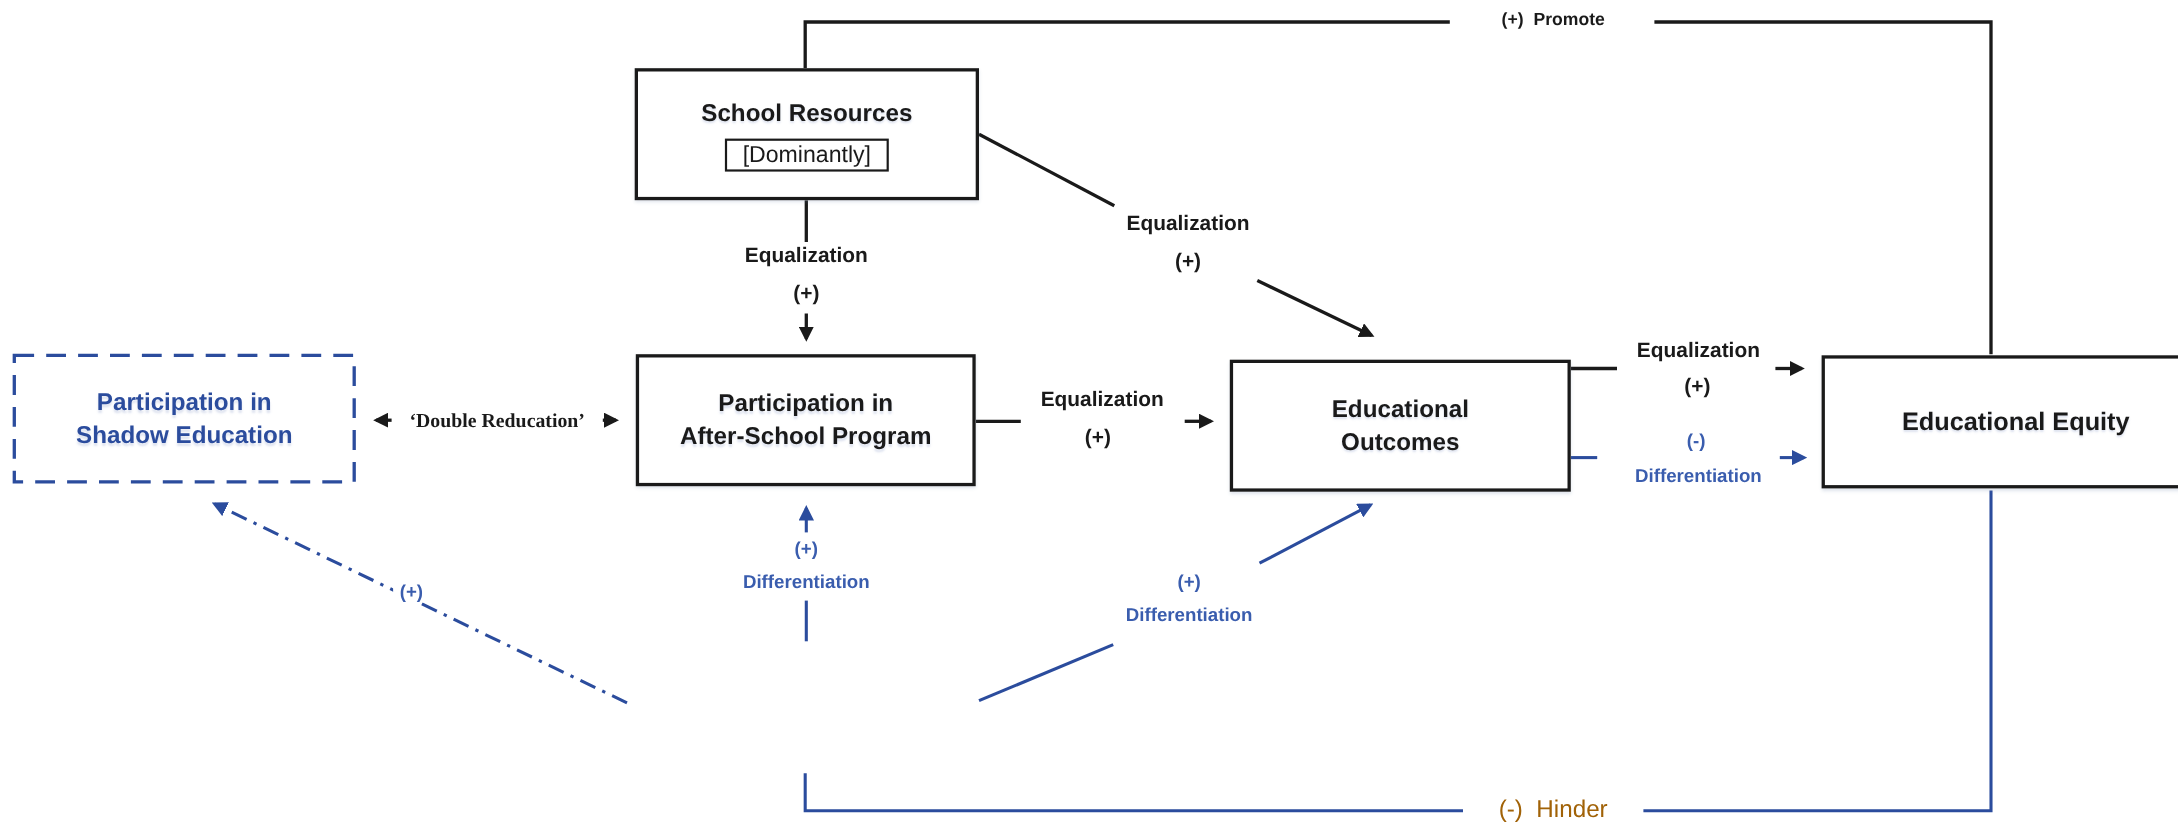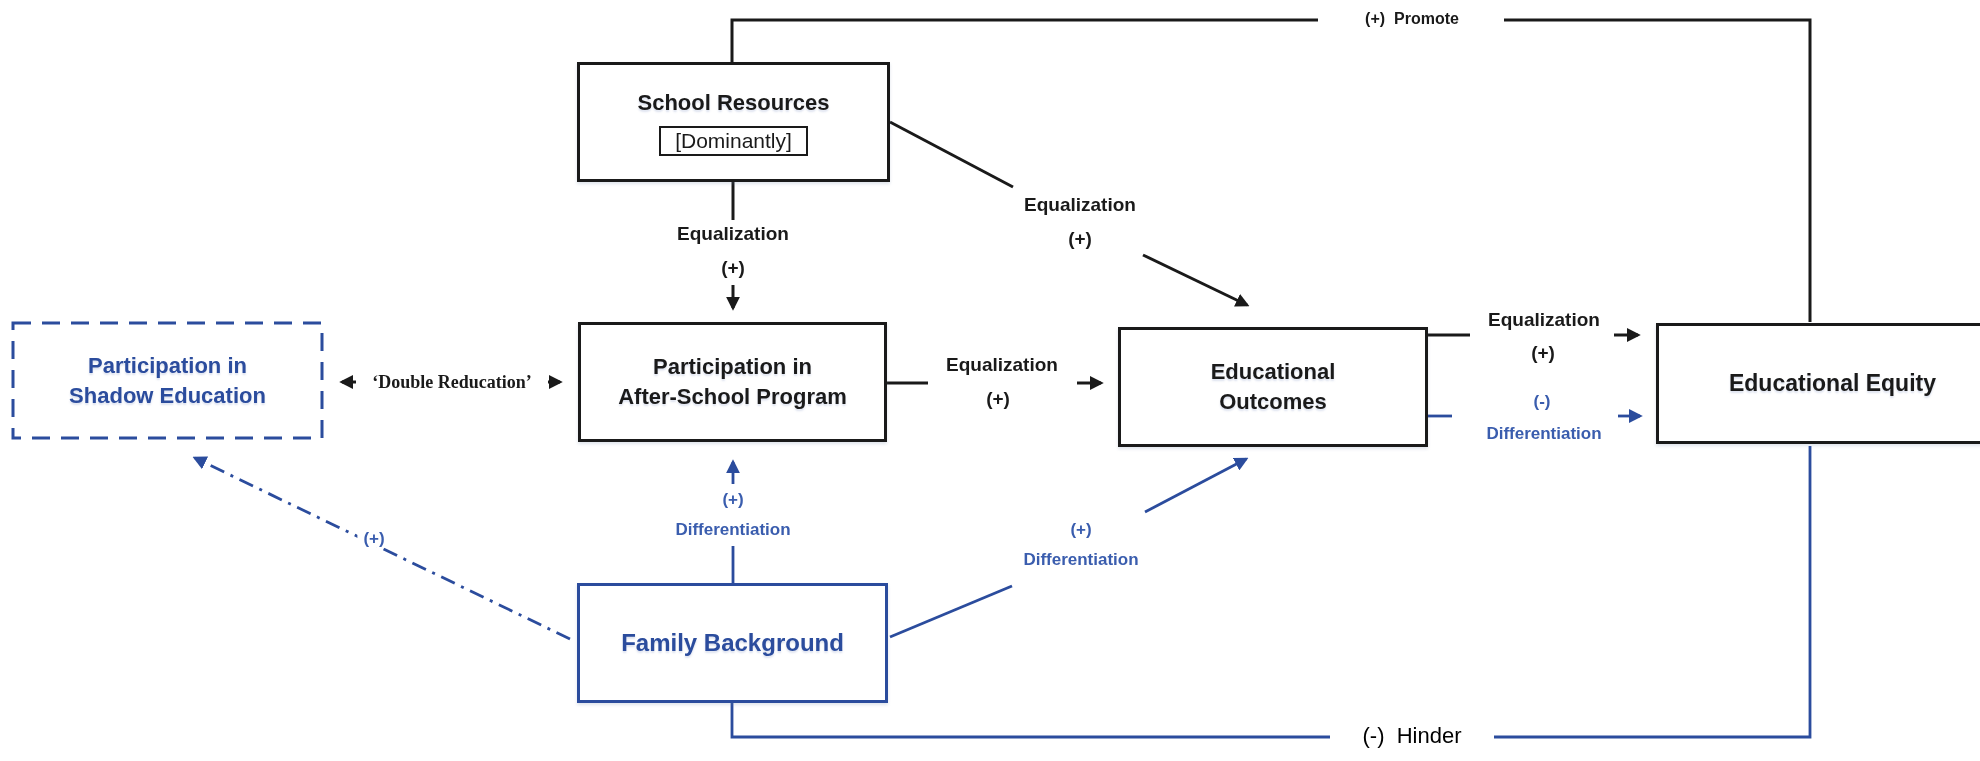--- a/index.html
+++ b/index.html
@@ -27,21 +27,21 @@
   }
   .lbl{
     position:absolute;z-index:3;transform:translate(-50%,-50%);
     white-space:nowrap;text-align:center;line-height:1;
   }
   .k{font-weight:bold;color:#1a1a1a;font-size:19px;}
   .k21{font-size:16px;}
   .k18{font-size:18px;}
   .b{font-weight:bold;color:#3a5dae;font-size:17px;}
   .bg{background:#ffffff;padding:1px 6px;}
-  .hind{color:#000000;font-size:22px;font-weight:normal;}
+  .hind{color:#a16207;font-size:22px;font-weight:normal;}
 </style>
 </head>
 <body>
 
 <div id="canvas">
 
   <svg id="connectors" width="1980" height="761" viewBox="0 0 1980 761">
     <defs>
       <marker id="ab" viewBox="0 0 10 10" refX="8" refY="5" markerWidth="4.6" markerHeight="4.6" orient="auto-start-reverse">
         <path d="M0,0 L10,5 L0,10 z" fill="#1a1a1a"></path>
@@ -103,23 +103,20 @@
     <div class="t">
       <div>Educational</div>
       <div>Outcomes</div>
     </div>
   </div>
 
   <div class="box" style="left:1656px;top:323px;width:353px;height:121px;">
     <div class="t" style="font-size:23px;">Educational Equity</div>
   </div>
 
-  <div class="box blue-box" style="left:577px;top:583px;width:311px;height:120px;">
-    <div class="t" style="font-size:24px;">Family Background</div>
-  </div>
 
   <div class="lbl k k21" style="left:1412px;top:19px;">(+) &nbsp;Promote</div>
 
   <div class="lbl k" style="left:733px;top:233px;">Equalization</div>
   <div class="lbl k" style="left:733px;top:267px;">(+)</div>
 
   <div class="lbl k" style="left:1080px;top:204px;">Equalization</div>
   <div class="lbl k" style="left:1080px;top:238px;">(+)</div>
 
   <div class="lbl k k18" style="left:452px;top:382px;font-family:Liberation Serif, serif;">‘Double Reducation’</div>

